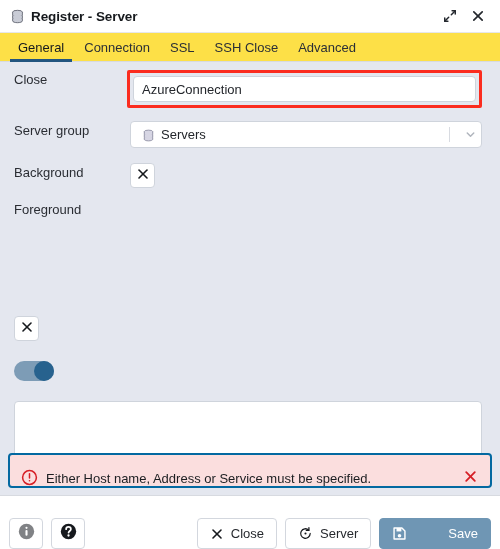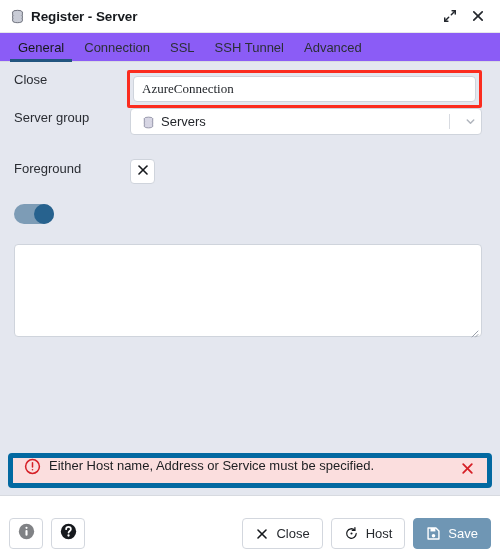--- a/index.html
+++ b/index.html
@@ -63,21 +63,21 @@
     color: #24282e;
   }
   .title-btn.maximize { margin-right: 6px; }
 
   
   .tabs {
     height: 29px;
     min-height: 29px;
     display: flex;
     align-items: stretch;
-    background: #8b5cf6;
+    background: #fde047;
     border-bottom: 1px solid #d7dae0;
     padding-left: 8px;
     box-sizing: border-box;
   }
   .tab {
     padding: 0 10px;
     display: flex;
     align-items: center;
     font-size: 13px;
     color: #2b2f36;
@@ -132,29 +132,29 @@
     background: transparent;
     margin-left: -3px;
   }
   .text-input {
     width: 100%;
     height: 26px;
     box-sizing: border-box;
     border: 1px solid #cfd4dc;
     border-radius: 4px;
     background: #ffffff;
-    font-family: Liberation Serif, serif;
+    font-family: Liberation Sans, sans-serif;
     font-size: 13px;
     color: #23262b;
     padding: 0 8px;
     outline: none;
   }
 
   
-  .row-group { }
+  .row-group { margin-top: 13px; }
   .select-box {
     height: 27px;
     border: 1px solid #cfd4dc;
     border-radius: 4px;
     background: #ffffff;
     display: flex;
     align-items: center;
     padding-left: 11px;
     box-sizing: border-box;
     cursor: pointer;
@@ -182,21 +182,21 @@
     width: 22px;
     display: flex;
     align-items: center;
     justify-content: center;
     color: #b0b5bd;
     flex: 0 0 auto;
   }
 
   
   .row-bg { margin-top: 15px; }
-  .row-fg { margin-top: 24px; }
+  .row-fg { margin-top: 12px; flex-direction: column; }
   .swatch-btn {
     width: 25px;
     height: 25px;
     border: 1px solid #cfd4dc;
     border-radius: 4px;
     background: #ffffff;
     display: flex;
     align-items: center;
     justify-content: center;
     cursor: pointer;
@@ -245,24 +245,24 @@
     height: 10px;
     cursor: nwse-resize;
   }
 
   
   .error-banner {
     margin: 0 8px;
     height: 35px;
     min-height: 35px;
     background: #fbdede;
-    border: 5px solid #0369a1;
-    border-radius: 4px;
-    display: flex;
-    align-items: flex-start;
+    border: 2px solid #0369a1;
+    border-radius: 4px;
+    display: flex;
+    align-items: flex-end;
     padding: 0 10px 0 11px;
     box-sizing: border-box;
   }
   .error-icon {
     flex: 0 0 auto;
     display: inline-flex;
     margin-right: 8px;
     color: #d61f26;
   }
   .error-text {
@@ -330,20 +330,21 @@
   }
   .btn .bicon {
     display: inline-flex;
     margin-right: 7px;
     flex: 0 0 auto;
   }
   .btn-save {
     background: #6f96b4;
     border-color: #6f96b4;
     color: #ffffff;
+    gap: 34px;
   }
   .btn-save .bicon { color: #ffffff; }
 </style>
 </head>
 <body>
 
 <div class="dialog">
 
   <div class="titlebar">
     <span class="title-icon">
@@ -376,21 +377,21 @@
     <div class="tab active">
       <span>General</span>
     </div>
     <div class="tab">
       <span>Connection</span>
     </div>
     <div class="tab">
       <span>SSL</span>
     </div>
     <div class="tab">
-      <span>SSH Tunnel</span>
+      <span>SSH Close</span>
     </div>
     <div class="tab">
       <span>Advanced</span>
     </div>
   </div>
 
   <div class="form-body">
 
     <div class="row row-name">
       <div class="row-label">Close</div>
@@ -419,20 +420,33 @@
           <span class="select-sep"></span>
           <span class="select-caret">
             <svg width="13" height="13" viewBox="0 0 16 16" fill="none" stroke="currentColor" stroke-width="1.8" stroke-linecap="round" stroke-linejoin="round">
               <path d="M4 6.2L8 10.2L12 6.2"></path>
             </svg>
           </span>
         </div>
       </div>
     </div>
 
+    <div class="row row-bg">
+      <div class="row-label">Background</div>
+      <div class="row-field">
+        <div class="swatch-btn">
+          <span>
+            <svg width="14" height="14" viewBox="0 0 16 16" fill="none" stroke="#16191d" stroke-width="1.8" stroke-linecap="round">
+              <path d="M3.4 3.4L12.6 12.6"></path>
+                <path d="M12.6 3.4L3.4 12.6"></path>
+            </svg>
+          </span>
+        </div>
+      </div>
+    </div>
 
     <div class="row row-fg">
       <div class="row-label">Foreground</div>
       <div class="row-field">
         <div class="swatch-btn">
           <span>
             <svg width="14" height="14" viewBox="0 0 16 16" fill="none" stroke="#16191d" stroke-width="1.8" stroke-linecap="round">
               <path d="M3.4 3.4L12.6 12.6"></path>
                 <path d="M12.6 3.4L3.4 12.6"></path>
             </svg>
@@ -513,21 +527,21 @@
       <span>Close</span>
     </div>
     <div class="btn">
       <span class="bicon">
         <svg width="15" height="15" viewBox="0 0 18 18" fill="none" stroke="#16191d" stroke-width="1.5" stroke-linecap="round">
           <path d="M14.6 9a5.7 5.7 0 1 1-1.75-4.1"></path>
           <path d="M13.1 1.9v3.2h-3.2"></path>
           <circle cx="9" cy="9" r="1.25" fill="#16191d" stroke="none"></circle>
         </svg>
       </span>
-      <span>Host</span>
+      <span>Server</span>
     </div>
     <div class="btn btn-save">
       <span class="bicon">
         <svg width="15" height="15" viewBox="0 0 16 16" fill="none" stroke="#ffffff" stroke-width="1.5" stroke-linejoin="round">
           <path d="M2.2 2.2h8.4l3.2 3.2v8.4H2.2z"></path>
           <path d="M4.8 2.2h5.2v3.6H4.8z" fill="#ffffff" stroke="none"></path>
           <circle cx="8" cy="10.4" r="1.9" fill="#ffffff" stroke="none"></circle>
         </svg>
       </span>
       <span>Save</span>

